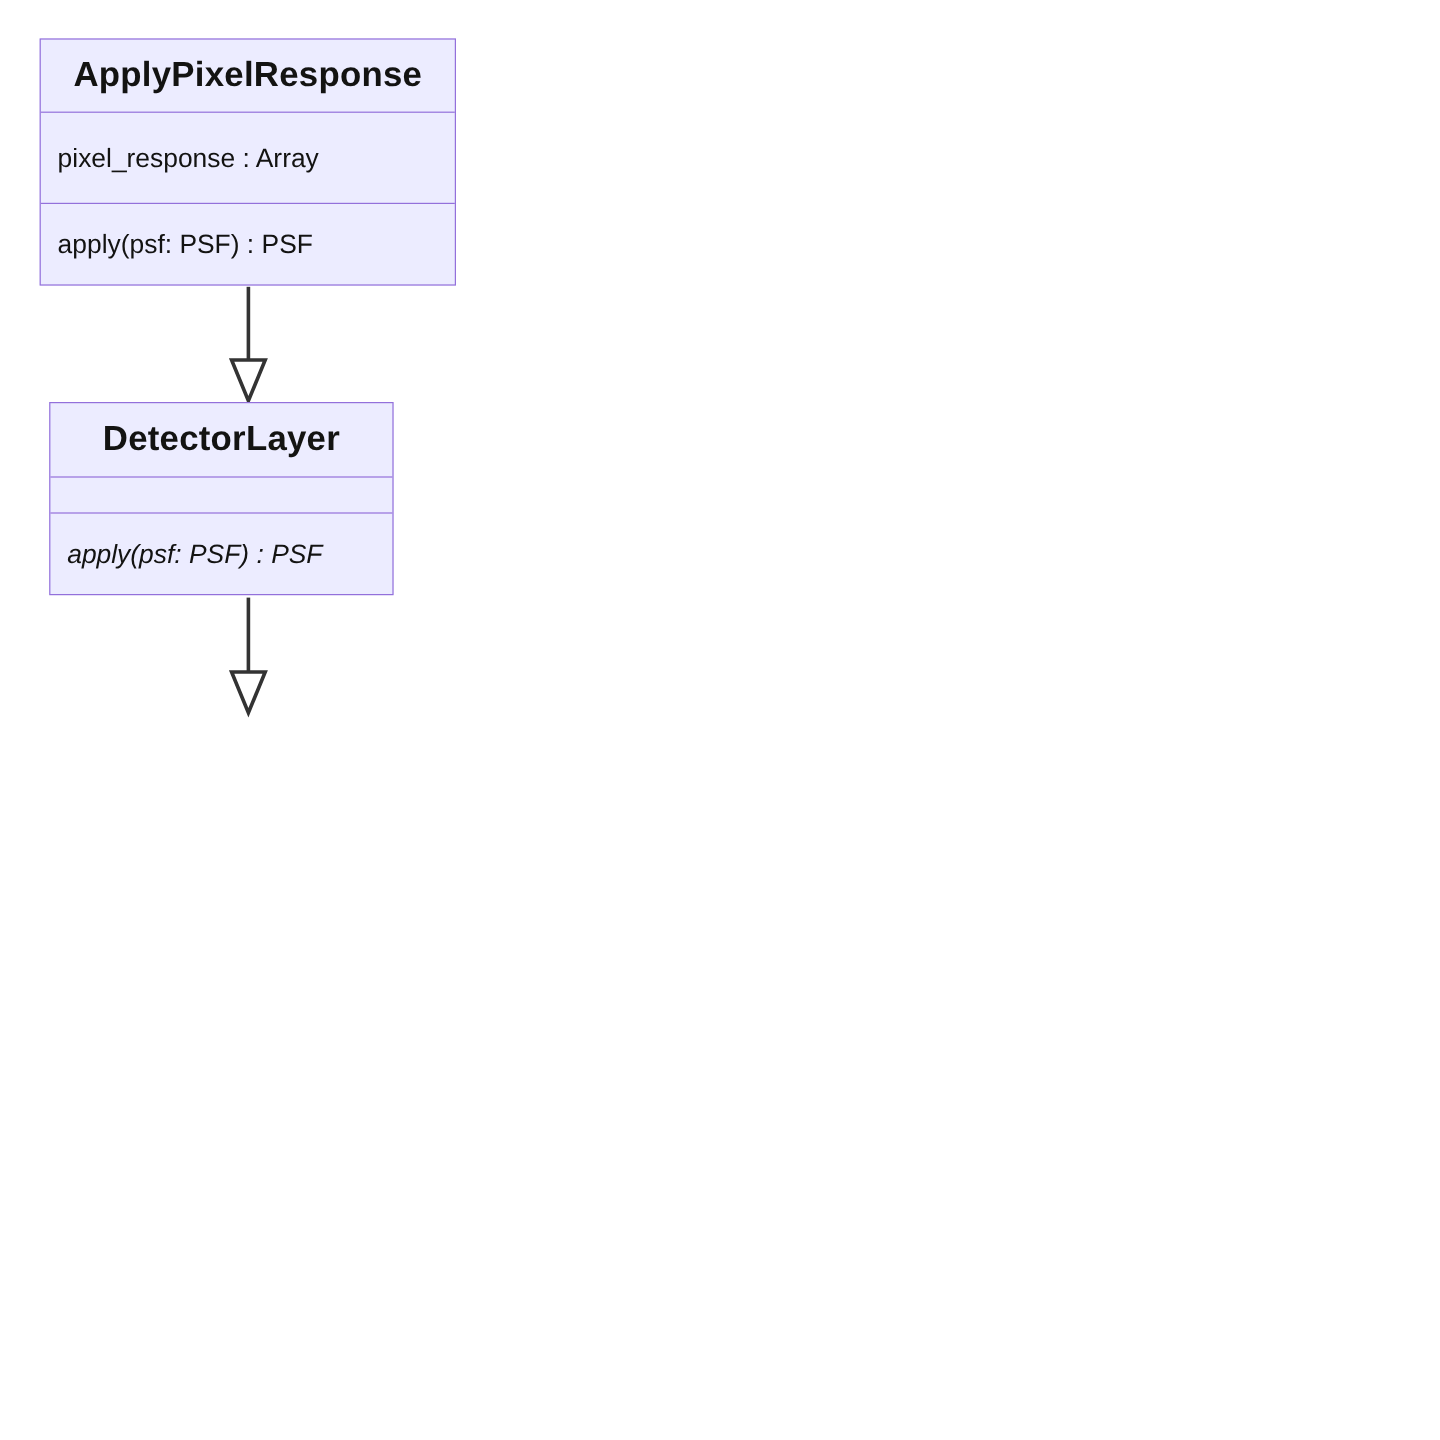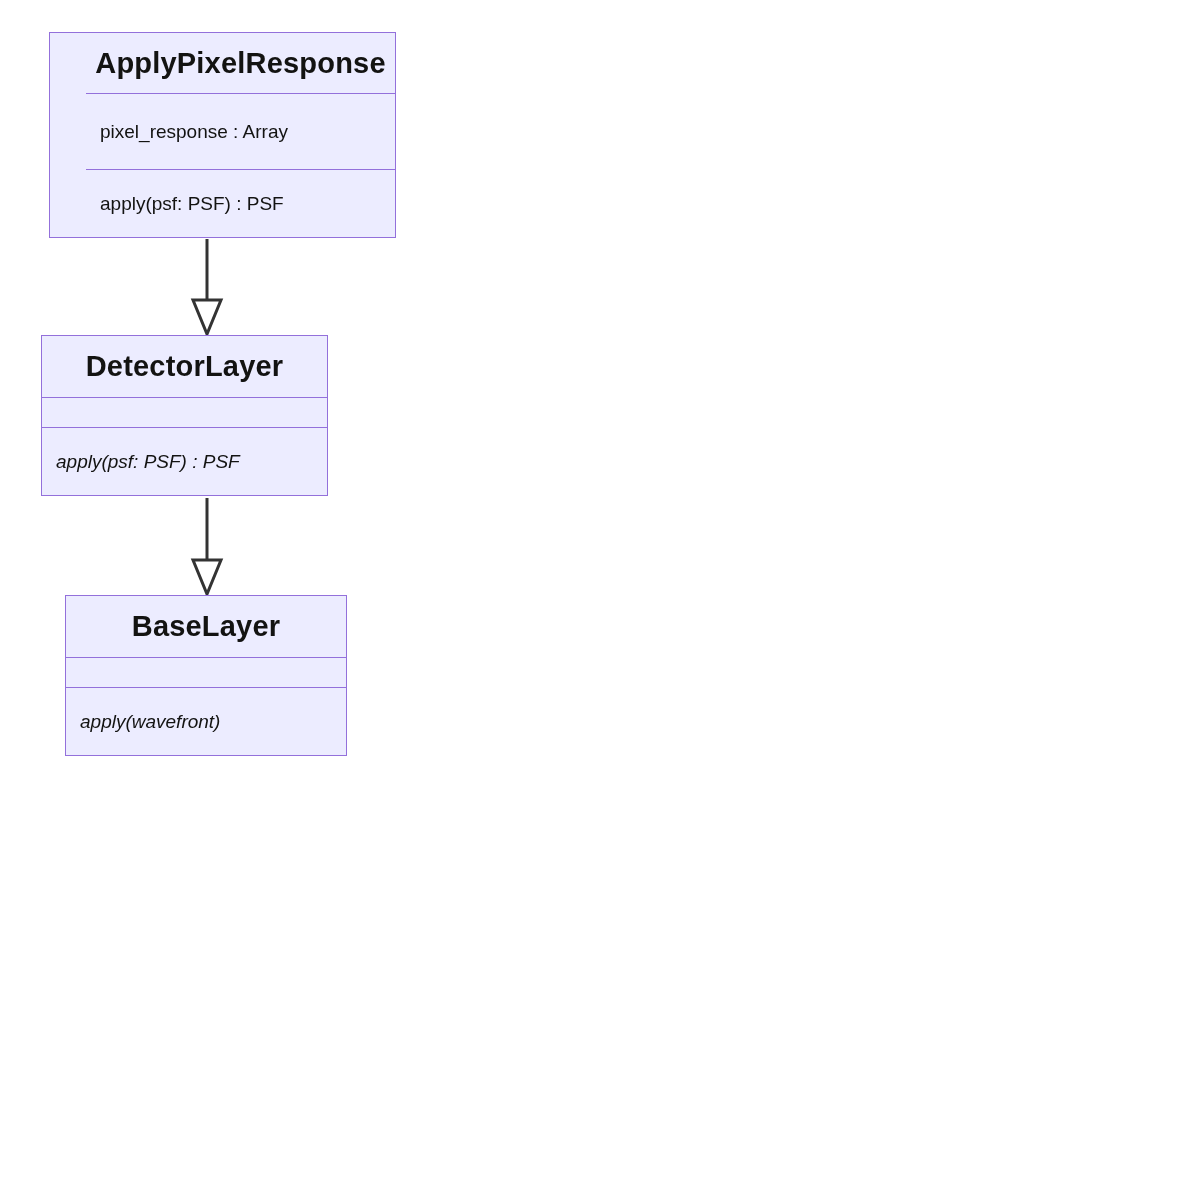--- a/index.html
+++ b/index.html
@@ -34,28 +34,28 @@
     font-size: 29px;
     letter-spacing: 0.2px;
   }
   .class-section {
     border-top: 1.5px solid #9370DB;
     display: flex;
     flex-direction: column;
     justify-content: center;
   }
   .member {
-    font-size: 19px;
+    font-size: 22px;
     padding-left: 14px;
     white-space: nowrap;
   }
   .member.italic { font-style: italic; }
 
   
-  #box-0 { left: 49px; top: 32px;  width: 347px; padding-left: 36px; }
+  #box-0 { left: 33px; top: 32px;  width: 347px; }
   #box-0 .class-title   { height: 60px; }
   #box-0 .attrs-section  { height: 76px; }
   #box-0 .methods-section{ height: 68px; }
 
   #box-1 { left: 41px; top: 335px; width: 287px; }
   #box-2 { left: 65px; top: 595px; width: 282px; }
   #box-1 .class-title, #box-2 .class-title { height: 61px; }
   #box-1 .attrs-section, #box-2 .attrs-section { height: 30px; }
   #box-1 .methods-section, #box-2 .methods-section { height: 68px; }
 </style>
@@ -86,21 +86,14 @@
   </div>
 
   <div id="box-1" class="class-box">
     <div class="class-title">DetectorLayer</div>
     <div class="class-section attrs-section"></div>
     <div class="class-section methods-section">
       <div class="member italic">apply(psf: PSF) : PSF</div>
     </div>
   </div>
 
-  <div id="box-2" class="class-box">
-    <div class="class-title">BaseLayer</div>
-    <div class="class-section attrs-section"></div>
-    <div class="class-section methods-section">
-      <div class="member italic">apply(wavefront)</div>
-    </div>
-  </div>
 
 </div>
 
 </body></html>

